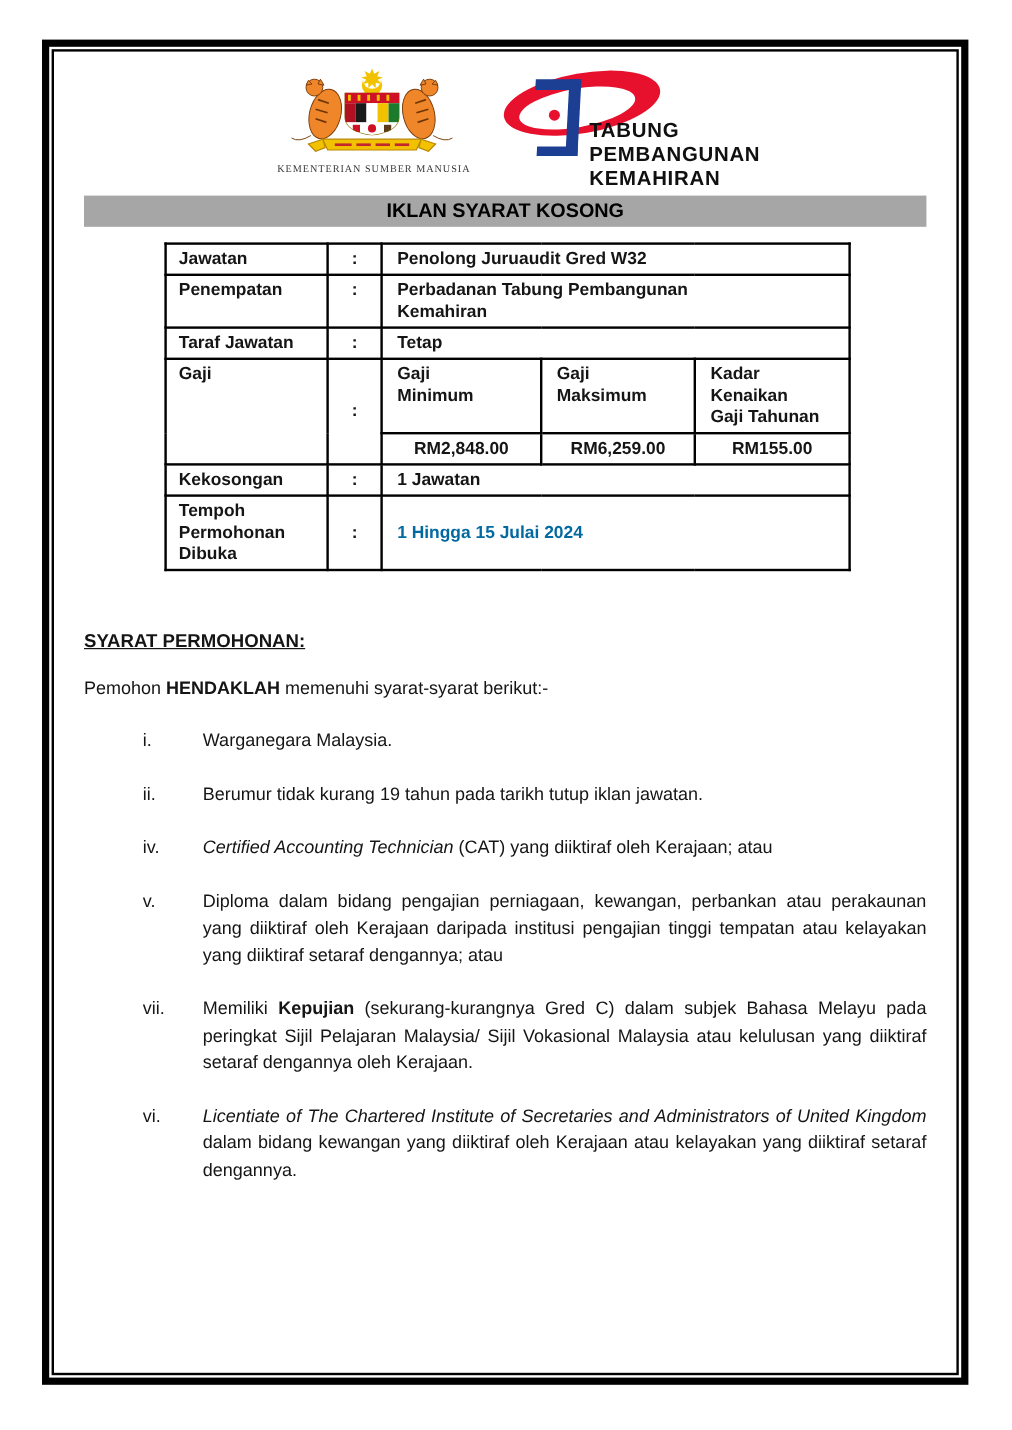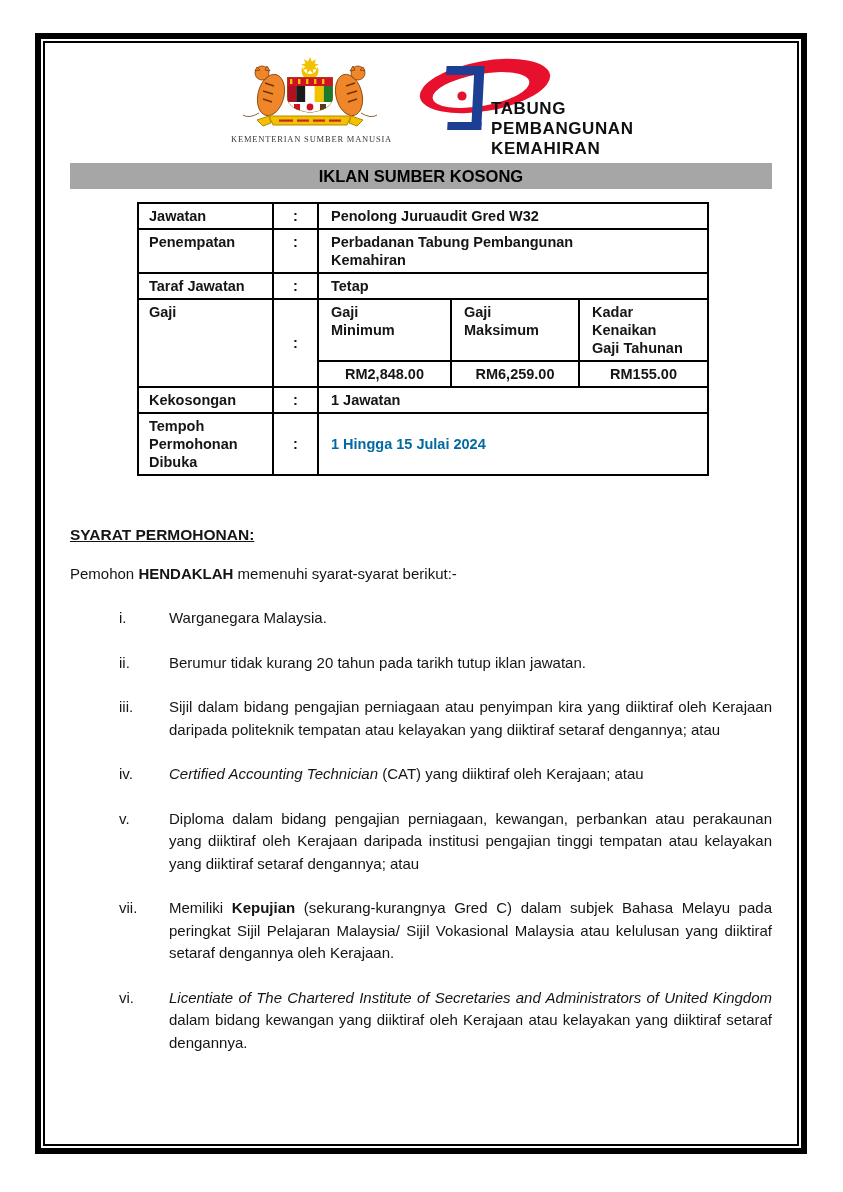--- a/index.html
+++ b/index.html
@@ -137,21 +137,21 @@
             <circle cx="47" cy="39" r="4.6" fill="#e8112d"></circle>
           </svg>
           <div class="wordmark">
             <div>TABUNG</div>
             <div>PEMBANGUNAN</div>
             <div>KEMAHIRAN</div>
           </div>
         </div>
       </div>
 
-      <div class="title-bar">IKLAN SUMBER KOSONG</div>
+      <div class="title-bar">IKLAN SYARAT KOSONG</div>
 
 
       <table class="job-table">
         <colgroup>
           <col style="width:135px">
             <col style="width:45px">
           <col style="width:133px">
             <col style="width:128px">
             <col style="width:129px">
         </colgroup>
@@ -207,25 +207,21 @@
 
       <p class="lead"><span>Pemohon </span><b>HENDAKLAH</b><span> memenuhi syarat-syarat berikut:-</span></p>
 
       <div class="req-list">
         <div class="req">
           <div class="num">i.</div>
           <div class="body"><span></span><i></i><b></b><span>Warganegara Malaysia.</span></div>
         </div>
         <div class="req">
           <div class="num">ii.</div>
-          <div class="body"><span></span><i></i><b></b><span>Berumur tidak kurang 20 tahun pada tarikh tutup iklan jawatan.</span></div>
-        </div>
-        <div class="req">
-          <div class="num">iii.</div>
-          <div class="body"><span></span><i></i><b></b><span>Sijil dalam bidang pengajian perniagaan atau penyimpan kira yang diiktiraf oleh Kerajaan daripada politeknik tempatan atau kelayakan yang diiktiraf setaraf dengannya; atau</span></div>
+          <div class="body"><span></span><i></i><b></b><span>Berumur tidak kurang 19 tahun pada tarikh tutup iklan jawatan.</span></div>
         </div>
         <div class="req">
           <div class="num">iv.</div>
           <div class="body"><span></span><i>Certified Accounting Technician</i><b></b><span> (CAT) yang diiktiraf oleh Kerajaan; atau</span></div>
         </div>
         <div class="req">
           <div class="num">v.</div>
           <div class="body"><span></span><i></i><b></b><span>Diploma dalam bidang pengajian perniagaan, kewangan, perbankan atau perakaunan yang diiktiraf oleh Kerajaan daripada institusi pengajian tinggi tempatan atau kelayakan yang diiktiraf setaraf dengannya; atau</span></div>
         </div>
         <div class="req">

